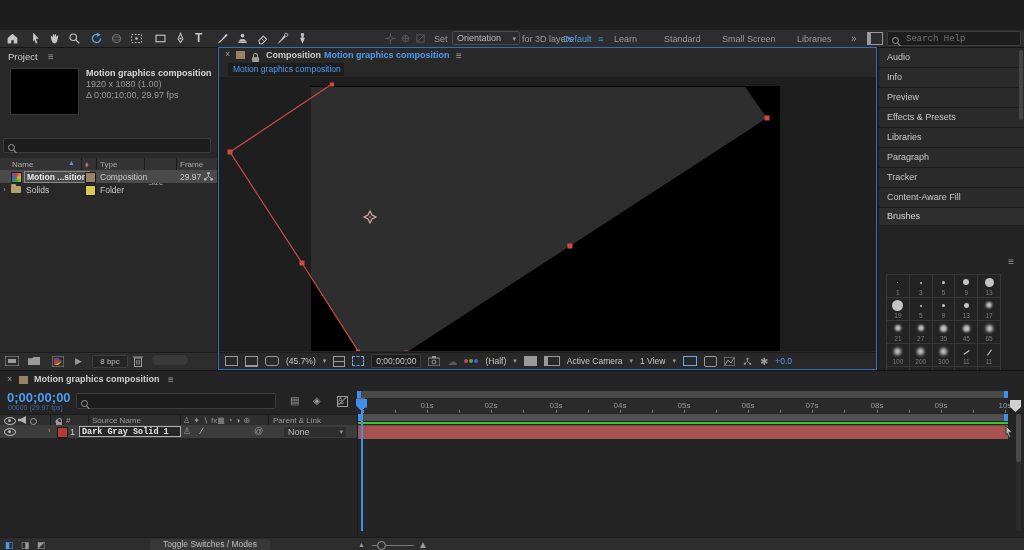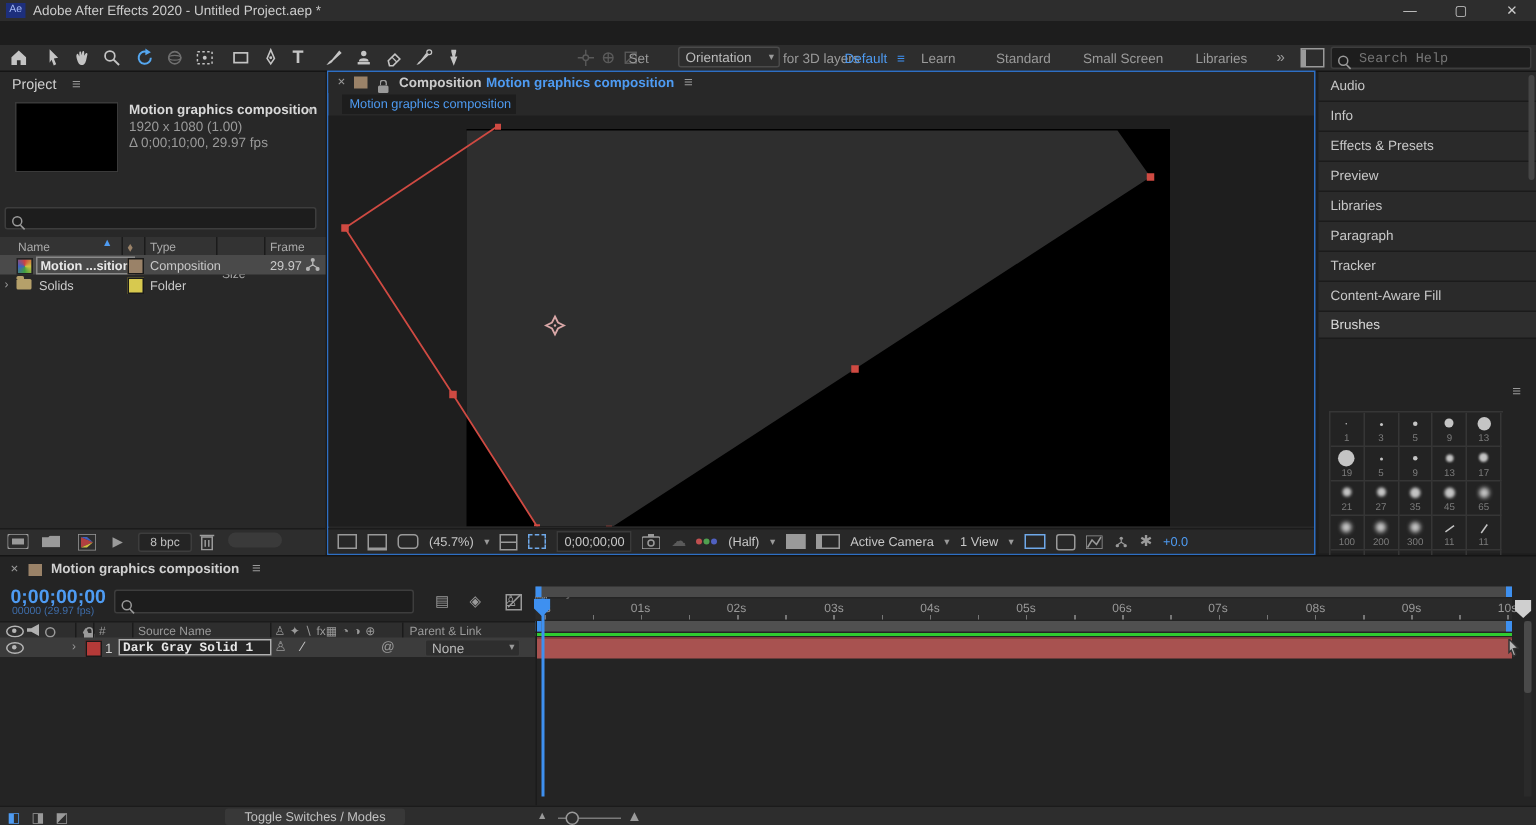--- a/index.html
+++ b/index.html
@@ -43,27 +43,20 @@
   .bcell{border-right:1px solid #363636;border-bottom:1px solid #363636;position:relative;text-align:center}
   .bdot{background:#c4c4c4;border-radius:50%;display:inline-block}
   .blabel{position:absolute;bottom:1px;left:0;right:0;font-size:6.5px;color:#7c7c7c;text-align:center}
   .tick{position:absolute;top:2px;font-size:8px;color:#999;transform:translateX(-50%)}
 </style>
 </head>
 <body>
 
 <div id="stage">
 
-  <div class="abs" id="titlebar">
-    <span class="abs" style="left:4px;top:2px;width:13px;height:10px;background:#1d2f7c;color:#9fb4f2;font-size:7px;text-align:center;line-height:10px">Ae</span>
-    <span class="abs" style="left:22px;top:0;line-height:14px;color:#cccccc;font-size:9px">Adobe After Effects 2020 - Untitled Project.aep *</span>
-    <span class="abs winbtn" style="left:928px;top:0">—</span>
-    <span class="abs winbtn" style="left:962px;top:0">▢</span>
-    <span class="abs winbtn" style="left:996px;top:0">✕</span>
-  </div>
 
 
   <div class="abs" id="toolbar">
     <svg class="abs toolsvg" style="left:6px;top:2px" width="13" height="13" viewBox="0 0 16 16">
         <path d="M8 2 L14 7.5 V14 H9.5 V10 H6.5 V14 H2 V7.5 Z" fill="#c4c4c4"></path>
       </svg>
     <svg class="abs toolsvg" style="left:29px;top:2px" width="13" height="13" viewBox="0 0 16 16">
         <path d="M5 1 L12 8 L8.5 8.6 L10.4 13.4 L8.4 14.3 L6.6 9.6 L5 12 Z" fill="#c4c4c4"></path>
       </svg>
     <svg class="abs toolsvg" style="left:48px;top:2px" width="13" height="13" viewBox="0 0 16 16">
@@ -118,21 +111,21 @@
         <path d="M6 0 V4 M6 8 V12 M0 6 H4 M8 6 H12" stroke="#5a5a5a"></path>
       </svg>
     <svg class="abs toolsvg" style="left:400px;top:3px" width="11" height="11" viewBox="0 0 12 12">
         <circle cx="6" cy="6" r="3.5" fill="none" stroke="#5a5a5a"></circle>
         <path d="M6 2.5 V9.5 M2.5 6 H9.5" stroke="#5a5a5a"></path>
       </svg>
     <svg class="abs toolsvg" style="left:415px;top:3px" width="11" height="11" viewBox="0 0 12 12">
         <rect x="2" y="2" width="8" height="8" fill="none" stroke="#5a5a5a"></rect>
         <path d="M2 10 L10 2" stroke="#5a5a5a"></path>
       </svg>
-    <span class="abs dim" style="left:419px;top:4px">Set</span>
+    <span class="abs dim" style="left:434px;top:4px">Set</span>
     <span class="abs field" style="left:452px;top:1px;width:62px;height:12px;line-height:12px;padding-left:4px;background:#2d2d2d;border-color:#4a4a4a">
       <span>Orientation</span>
       <span class="caret abs" style="right:3px;top:1px">▾</span>
     </span>
     <span class="abs dim" style="left:522px;top:4px">for 3D layers</span>
 
     <span class="abs blue" style="left:563px;top:4px">Default</span>
     <span class="abs" style="left:598px;top:4px;color:#3e90f0">≡</span>
     <span class="abs dim" style="left:614px;top:4px">Learn</span>
     <span class="abs dim" style="left:664px;top:4px">Standard</span>
@@ -294,22 +287,22 @@
           <path d="M6 4 V6 M6 6 L3 8 M6 6 L9 8" stroke="#9a9a9a"></path>
         </svg>
       <span style="color:#9a9a9a;font-size:10px">✱</span>
       <span class="blue">+0.0</span>
     </div>
   </div>
 
   <div class="abs" id="rightcol">
     <div class="hdr20"><span>Audio</span></div>
     <div class="hdr20"><span>Info</span></div>
+    <div class="hdr20"><span>Preview</span></div>
     <div class="hdr20"><span>Effects &amp; Presets</span></div>
-    <div class="hdr20"><span>Preview</span></div>
     <div class="hdr20"><span>Libraries</span></div>
     <div class="hdr20"><span>Paragraph</span></div>
     <div class="hdr20"><span>Tracker</span></div>
     <div class="hdr20"><span>Content-Aware Fill</span></div>
     <div class="hdr20" style="height:17px;line-height:17px;background:#2e2e2e">
       <span style="color:#d8d8d8">Brushes</span>
       <span class="abs menu-glyph" style="right:10px;top:205px">≡</span>
     </div>
 
     <div class="abs" style="left:7px;top:226px;width:115px;height:95px;overflow:hidden;border-top:1px solid #363636;border-left:1px solid #363636">

